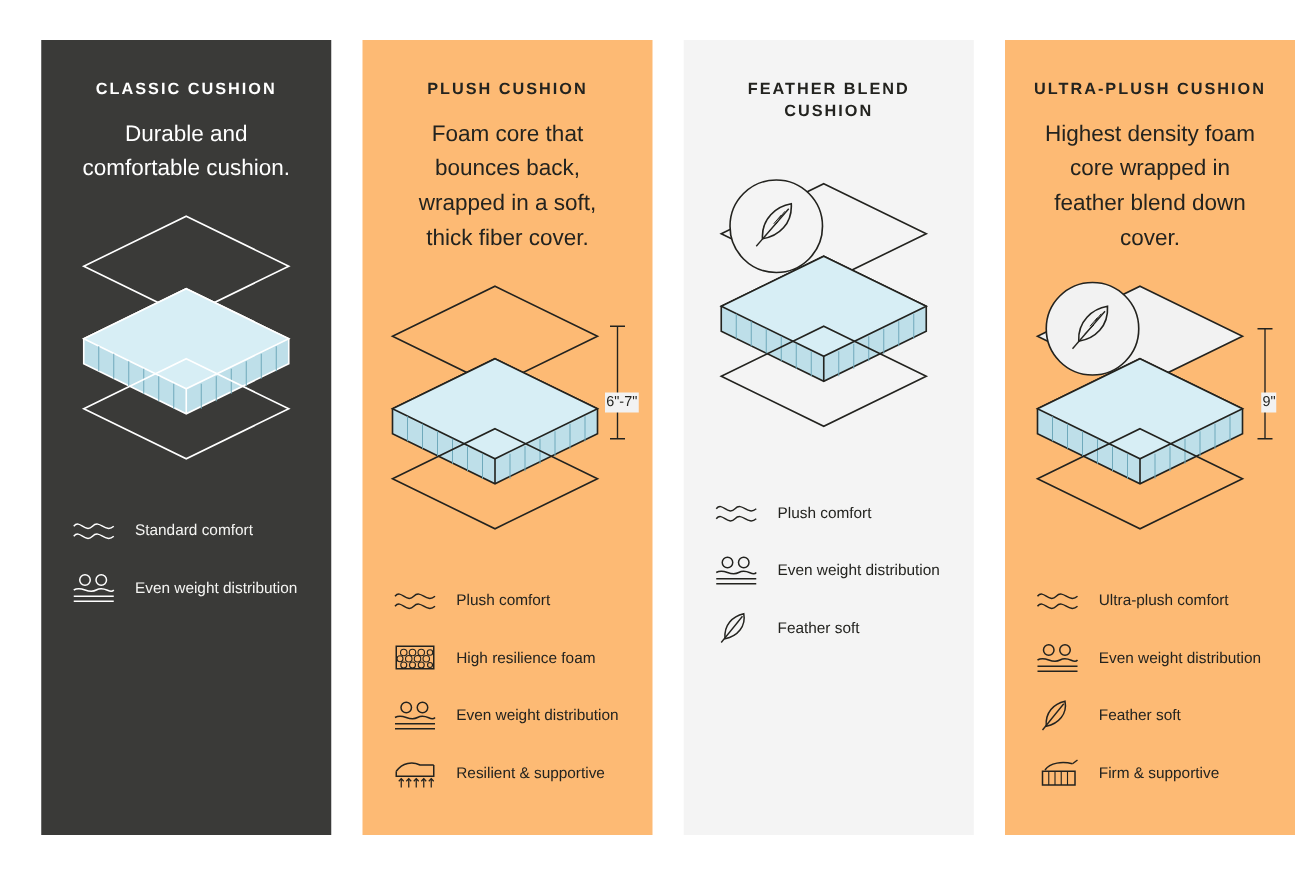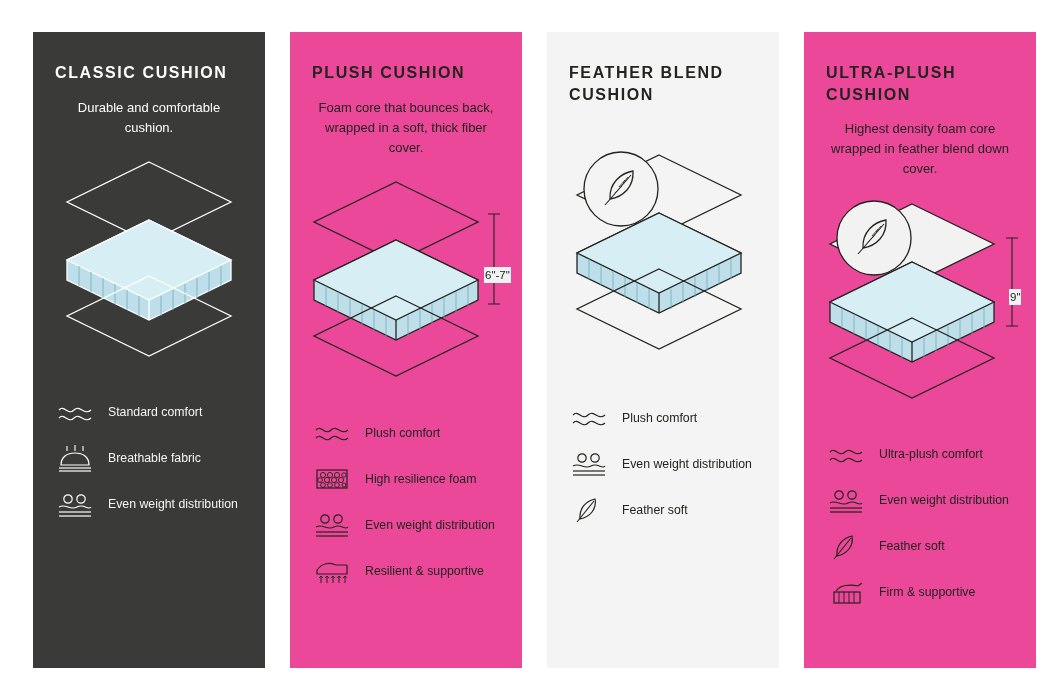--- a/index.html
+++ b/index.html
@@ -30,39 +30,39 @@
     position: relative;
     padding: 30px 22px 0 22px;
     display: flex;
     flex-direction: column;
   }
   .card.dark {
     background: #3a3a38;
     color: #ffffff;
   }
   .card.light {
-    background: #ec4899;
+    background: #fdba74;
     color: #23231f;
   }
   .card.light2 {
     background: #f4f4f4;
     color: #23231f;
     gap: 12px;
   }
   .card-title {
-    font-size: 16px;
+    font-size: 13px;
     font-weight: bold;
     letter-spacing: 1.6px;
-    text-align: left;
+    text-align: center;
     line-height: 1.35;
     margin: 0 0 14px 0;
     text-transform: uppercase;
   }
   .card-desc {
-    font-size: 13px;
+    font-size: 18px;
     line-height: 1.55;
     text-align: center;
     margin: 0;
     padding: 0 2px;
   }
   .illustration {
     position: relative;
     height: 230px;
     margin-top: 16px;
   }
@@ -136,31 +136,20 @@
 
     <div class="features">
       <div class="feature">
         <span class="feature-icon">
           <svg width="36" height="22" viewBox="0 0 36 22" fill="none">
             <path d="M2 8 C7 2, 11 14, 17 8 C23 2, 27 14, 34 8" stroke="#ffffff" stroke-width="1.2" fill="none"></path>
             <path d="M2 16 C7 10, 11 22, 17 16 C23 10, 27 22, 34 16" stroke="#ffffff" stroke-width="1.2" fill="none"></path>
           </svg>
         </span>
         <span class="feature-label">Standard comfort</span>
-      </div>
-      <div class="feature">
-        <span class="feature-icon">
-          <svg width="36" height="28" viewBox="0 0 36 28" fill="none">
-            <path d="M10 6 L10 1 M18 6 L18 0 M26 6 L26 1" stroke="#ffffff" stroke-width="1.1"></path>
-            <path d="M4 20 C4 12, 10 8, 18 8 C26 8, 32 12, 32 20 Z" stroke="#ffffff" stroke-width="1.2" fill="none"></path>
-            <path d="M2 23 L34 23" stroke="#ffffff" stroke-width="1.2"></path>
-            <path d="M2 26 L34 26" stroke="#ffffff" stroke-width="1.2"></path>
-          </svg>
-        </span>
-        <span class="feature-label">Breathable fabric</span>
       </div>
       <div class="feature">
         <span class="feature-icon">
           <svg width="36" height="28" viewBox="0 0 36 28" fill="none">
             <circle cx="11" cy="8" r="4.2" stroke="#ffffff" stroke-width="1.2" fill="none"></circle>
             <circle cx="24" cy="8" r="4.2" stroke="#ffffff" stroke-width="1.2" fill="none"></circle>
             <path d="M2 16 C9 12, 13 20, 20 16 C27 12, 31 20, 34 16" stroke="#ffffff" stroke-width="1.2" fill="none"></path>
             <path d="M2 21 L34 21" stroke="#ffffff" stroke-width="1.2"></path>
             <path d="M2 25 L34 25" stroke="#ffffff" stroke-width="1.2"></path>
           </svg>

